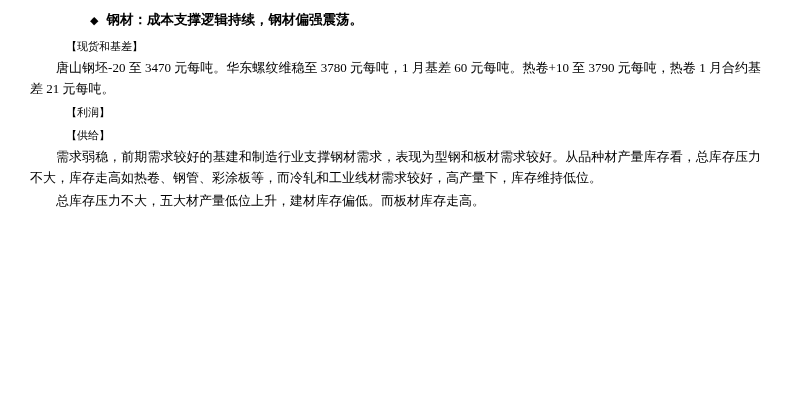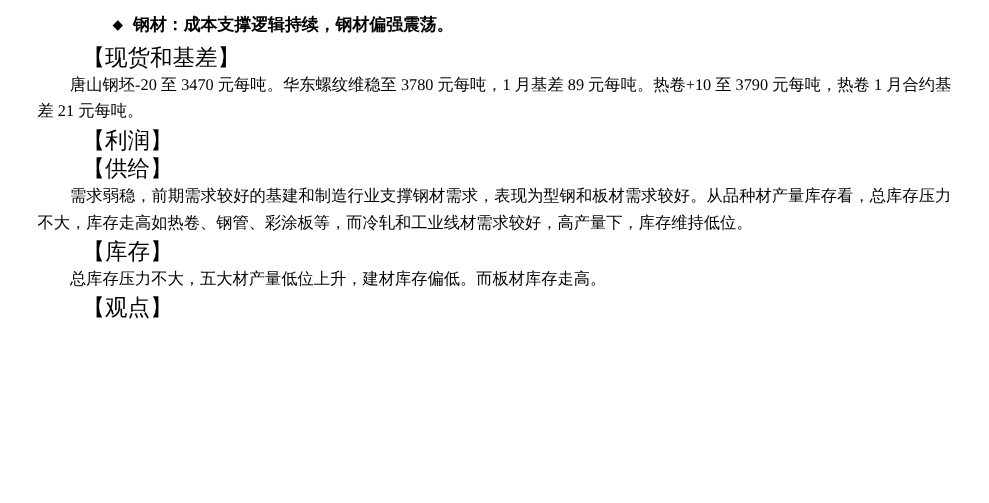--- a/index.html
+++ b/index.html
@@ -31,21 +31,21 @@
     font-size: 13.5px;
     line-height: 20px;
     margin: 2px 0 6px 60px;
   }
   .heading .bullet {
     font-size: 11px;
     margin-right: 8px;
     line-height: 20px;
   }
   .section-label {
-    font-size: 18px;
+    font-size: 11px;
     line-height: 20px;
     margin: 3px 0 1px 36px;
     white-space: nowrap;
   }
   .para {
     font-size: 13px;
     line-height: 21px;
     margin: 0 0 2px 0;
     text-align: justify;
     text-justify: inter-ideograph;
@@ -65,28 +65,26 @@
 
 <div class="page">
   <div class="doc">
 
     <div class="heading">
       <span class="bullet">◆</span>
       <span>钢材：成本支撑逻辑持续，钢材偏强震荡。</span>
     </div>
 
     <div class="section-label">【现货和基差】</div>
-    <div class="para">唐山钢坯-20 至 3470 元每吨。华东螺纹维稳至 3780 元每吨，1 月基差 89 元每吨。热卷+10 至 3790 元每吨，热卷 1 月合约基差 21 元每吨。</div>
+    <div class="para">唐山钢坯-20 至 3470 元每吨。华东螺纹维稳至 3780 元每吨，1 月基差 60 元每吨。热卷+10 至 3790 元每吨，热卷 1 月合约基差 21 元每吨。</div>
 
     <div class="section-label">【利润】</div>
 
     <div class="section-label">【供给】</div>
 
     <div class="para">需求弱稳，前期需求较好的基建和制造行业支撑钢材需求，表现为型钢和板材需求较好。从品种材产量库存看，总库存压力不大，库存走高如热卷、钢管、彩涂板等，而冷轧和工业线材需求较好，高产量下，库存维持低位。</div>
 
-    <div class="section-label">【库存】</div>
     <div class="para">总库存压力不大，五大材产量低位上升，建材库存偏低。而板材库存走高。</div>
 
-    <div class="section-label">【观点】</div>
 
   </div>
   <div class="right-edge-bar"></div>
 </div>
 
 </body></html>

